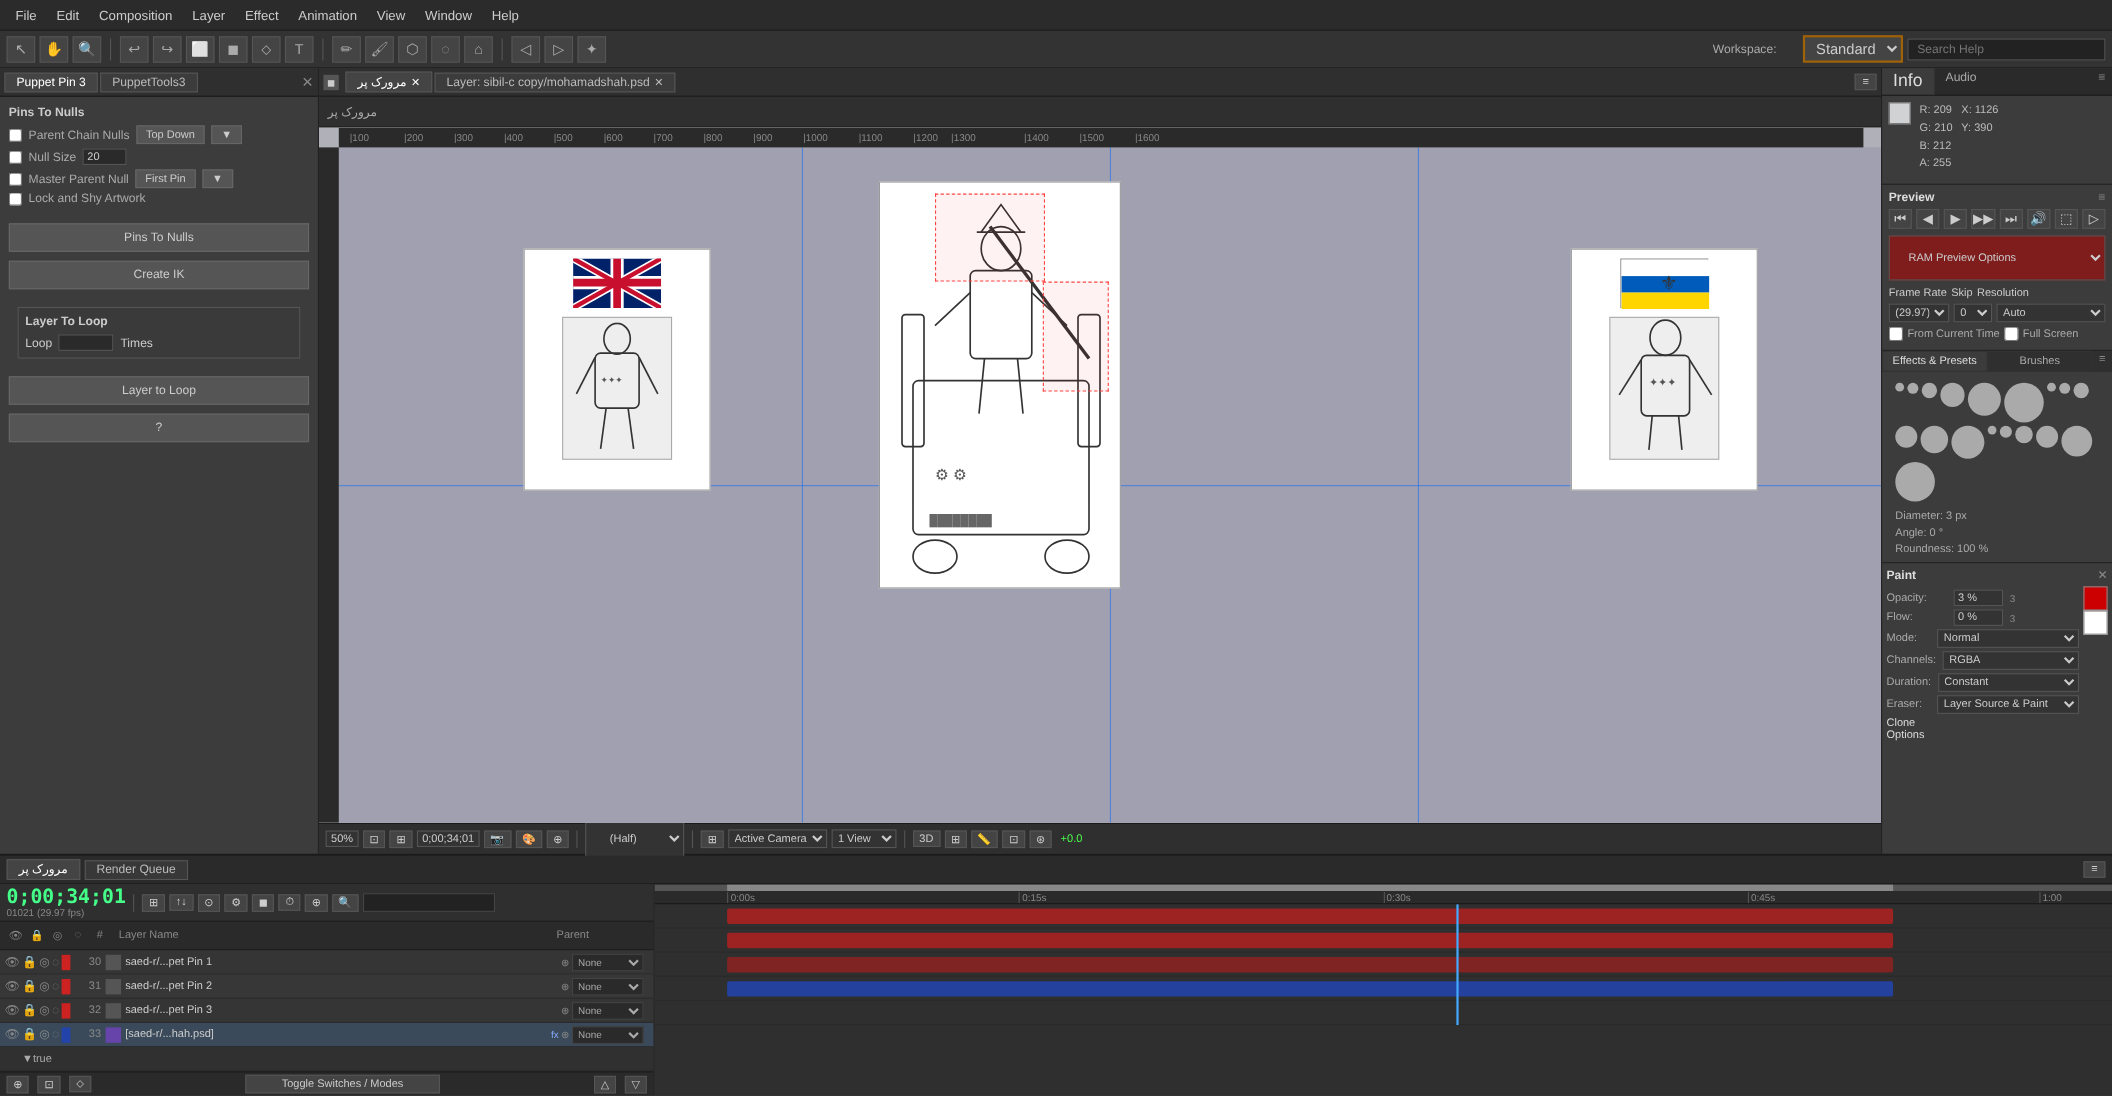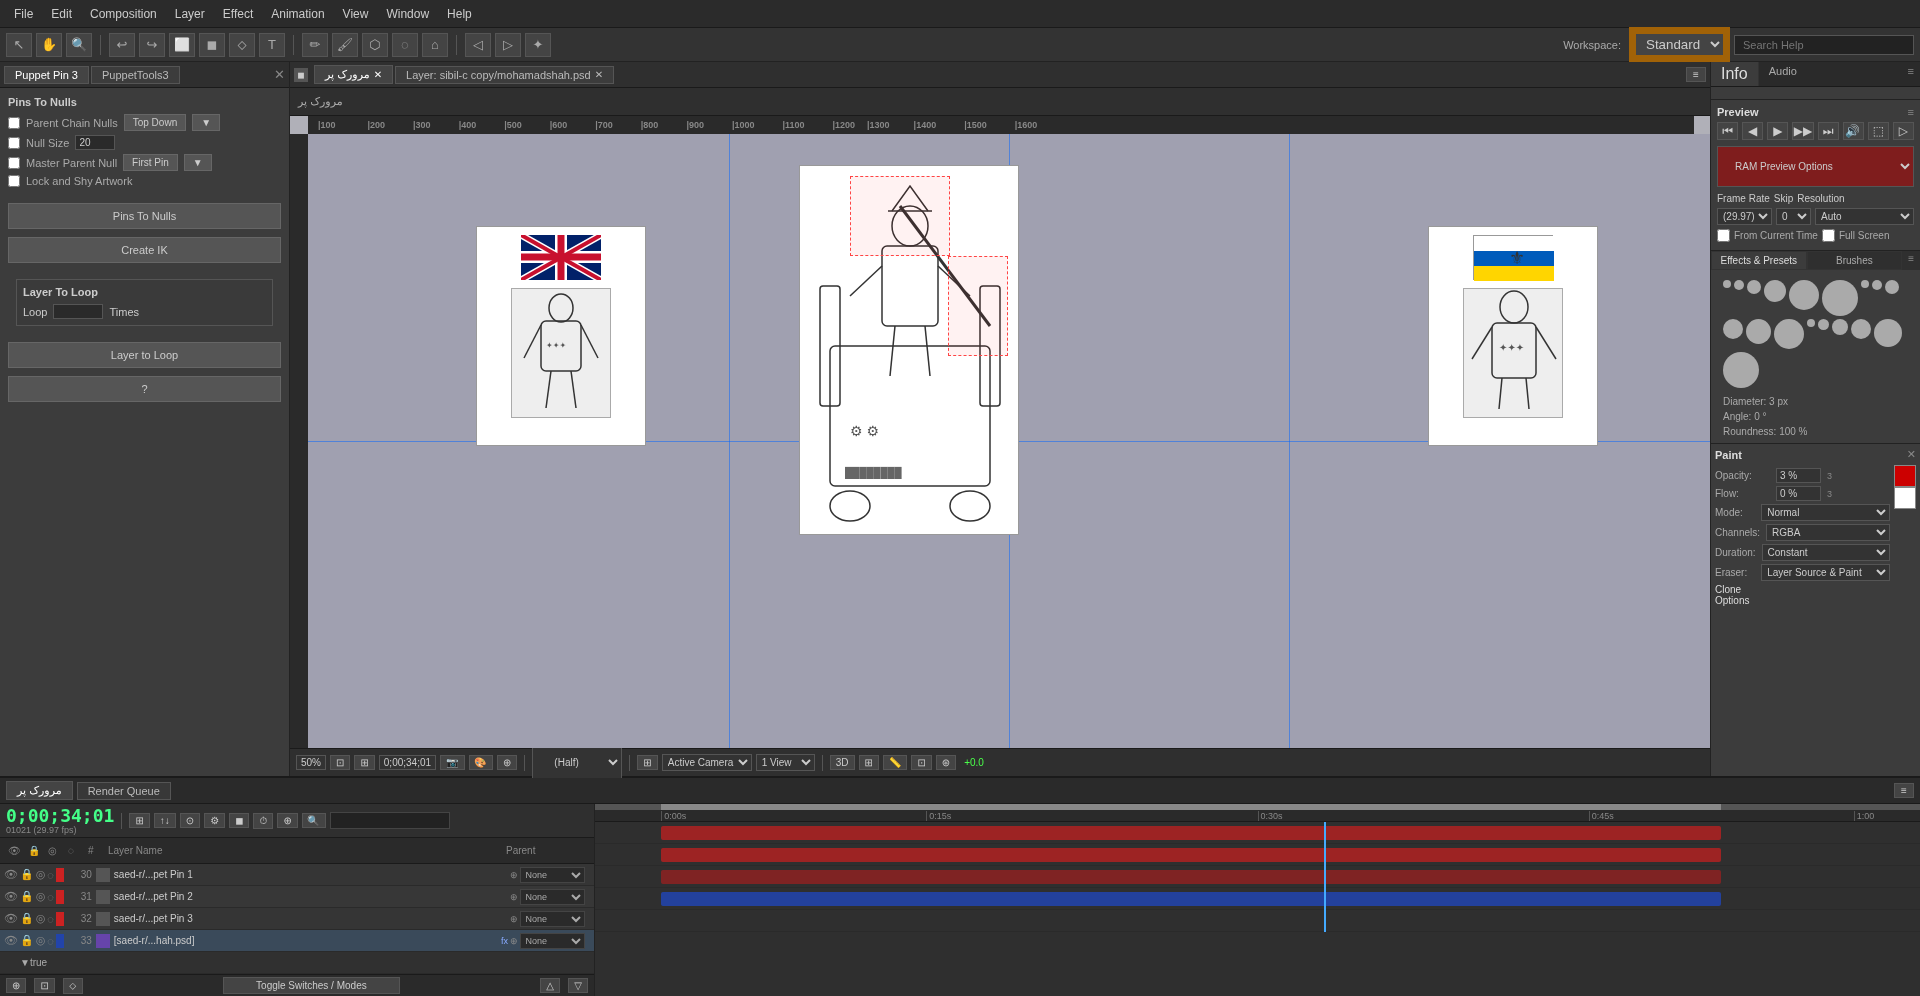--- a/index.html
+++ b/index.html
@@ -12,21 +12,21 @@
     }
     .menu-item { padding: 3px 8px; cursor: pointer; color: #cccccc; font-size: 12px; }
 
     
     #toolbar {
       width: 100%; height: 34px; background: #333333; display: flex; align-items: center;
       border-bottom: 1px solid #222; padding: 0 6px; gap: 4px;
     }
     .tool-btn { width: 26px; height: 24px; background: #444; border: 1px solid #555; color: #aaa; cursor: pointer; display: flex; align-items: center; justify-content: center; font-size: 13px; }
     .tool-separator { width: 1px; height: 20px; background: #555; margin: 0 4px; }
-    .workspace-dropdown { background: #444; border: 7px solid #a16207; color: #ccc; padding: 2px 6px; margin-left: 4px; }
+    .workspace-dropdown { background: #444; border: 2px solid #a16207; color: #ccc; padding: 2px 6px; margin-left: 20px; }
     .search-box { background: #222; border: 1px solid #555; color: #ccc; padding: 3px 8px; width: 180px; font-size: 11px; }
 
     
     #main-layout { display: flex; width: 100%; height: calc(996px - 62px - 220px); }
 
     
     #left-panel { width: 290px; background: #3c3c3c; border-right: 1px solid #222; display: flex; flex-direction: column; flex-shrink: 0; }
     .panel-tab-bar { height: 26px; background: #2f2f2f; display: flex; align-items: center; border-bottom: 1px solid #1a1a1a; padding: 0 4px; gap: 2px; }
     .panel-tab { padding: 2px 10px; background: #3c3c3c; border: 1px solid #555; font-size: 11px; cursor: pointer; color: #bbb; }
     .panel-tab.active { background: #444; color: #fff; }
@@ -276,35 +276,35 @@
       </div>
     </div>
 
     <div id="comp-header">
       <span style="color:#aaa;font-size:11px;">مرورک پر</span>
     </div>
 
     <div id="comp-viewport">
       <div id="viewport-canvas">
 
-        <div style="position:absolute;top:0;left:18px;right:16px;height:18px;background:#2a2a2a;display:flex;align-items:center;z-index:5;font-weight:bold;">
+        <div style="position:absolute;top:0;left:18px;right:16px;height:18px;background:#2a2a2a;display:flex;align-items:center;z-index:5;">
           <div style="display:flex;width:100%;font-size:9px;color:#888;padding-left:10px;gap:0;">
             <span style="margin-right:32px;">|100</span>
             <span style="margin-right:28px;">|200</span>
             <span style="margin-right:28px;">|300</span>
             <span style="margin-right:28px;">|400</span>
             <span style="margin-right:28px;">|500</span>
             <span style="margin-right:28px;">|600</span>
             <span style="margin-right:28px;">|700</span>
             <span style="margin-right:28px;">|800</span>
             <span style="margin-right:28px;">|900</span>
             <span style="margin-right:28px;">|1000</span>
             <span style="margin-right:28px;">|1100</span>
             <span style="margin-right:12px;">|1200</span>
-            <span style="margin-right:24px;">|1300</span>
+            <span style="margin-right:44px;">|1300</span>
             <span style="margin-right:28px;">|1400</span>
             <span style="margin-right:28px;">|1500</span>
             <span>|1600</span>
           </div>
         </div>
 
         <div style="position:absolute;top:18px;left:0;width:18px;bottom:0;background:#2a2a2a;z-index:5;">
           <div style="font-size:8px;color:#888;writing-mode:vertical-rl;padding-top:10px;"></div>
         </div>
 
@@ -444,20 +444,33 @@
 
   <div id="right-panel">
 
     <div style="display:flex;background:#2a2a2a;border-bottom:1px solid #1a1a1a;">
       <div style="padding:3px 10px;cursor:pointer;color:#ddd;background:#3c3c3c;border-right:1px solid #333;font-size:16px;">Info</div>
       <div style="padding:3px 10px;cursor:pointer;color:#aaa;font-size:11px;">Audio</div>
       <span style="margin-left:auto;cursor:pointer;color:#888;padding:3px 6px;font-size:11px;">≡</span>
     </div>
 
     <div class="right-section">
+      <div class="color-info">
+        <div class="color-preview"></div>
+        <div class="rgb-values">
+          <div>R: <span>209</span></div>
+          <div>G: <span>210</span></div>
+          <div>B: <span>212</span></div>
+          <div>A: <span>255</span></div>
+        </div>
+        <div class="xy-values">
+          <div>X: <span>1126</span></div>
+          <div>Y: <span>390</span></div>
+        </div>
+      </div>
     </div>
 
     <div class="right-section">
       <div style="display:flex;justify-content:space-between;align-items:center;margin-bottom:4px;">
         <span style="color:#ddd;font-size:11px;font-weight:bold;">Preview</span>
         <span style="cursor:pointer;color:#888;font-size:11px;">≡</span>
       </div>
       <div class="preview-controls">
         <button class="preview-btn">⏮</button>
         <button class="preview-btn">◀</button>

